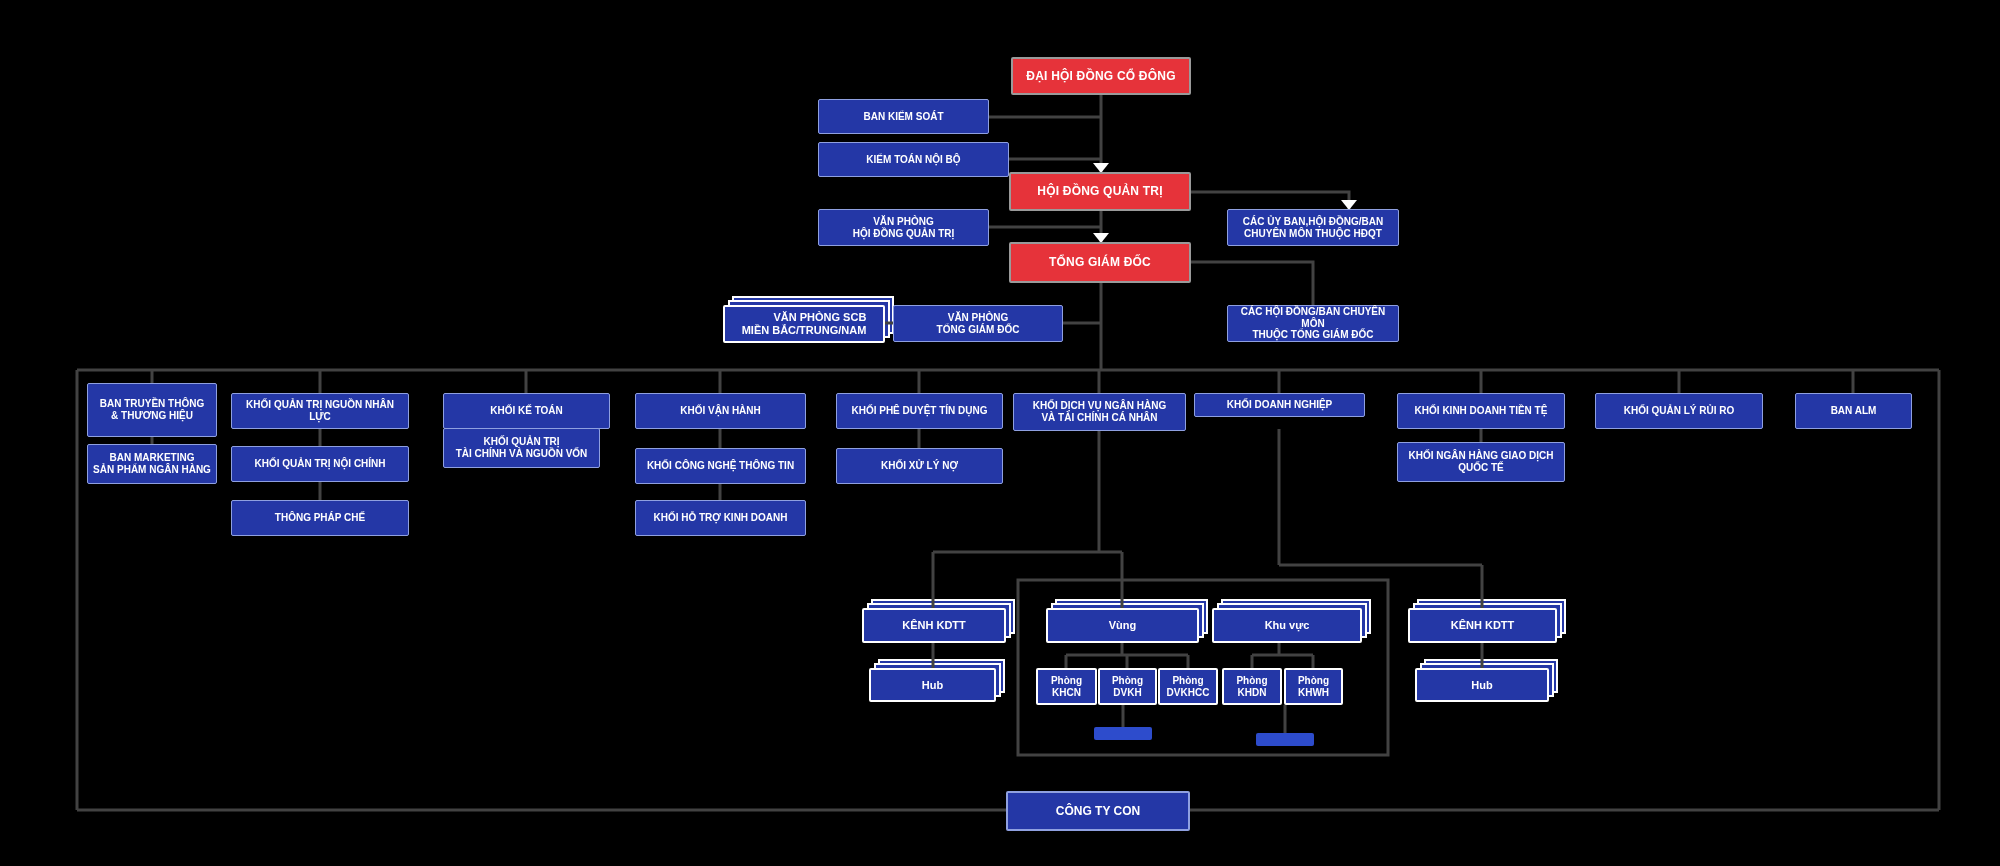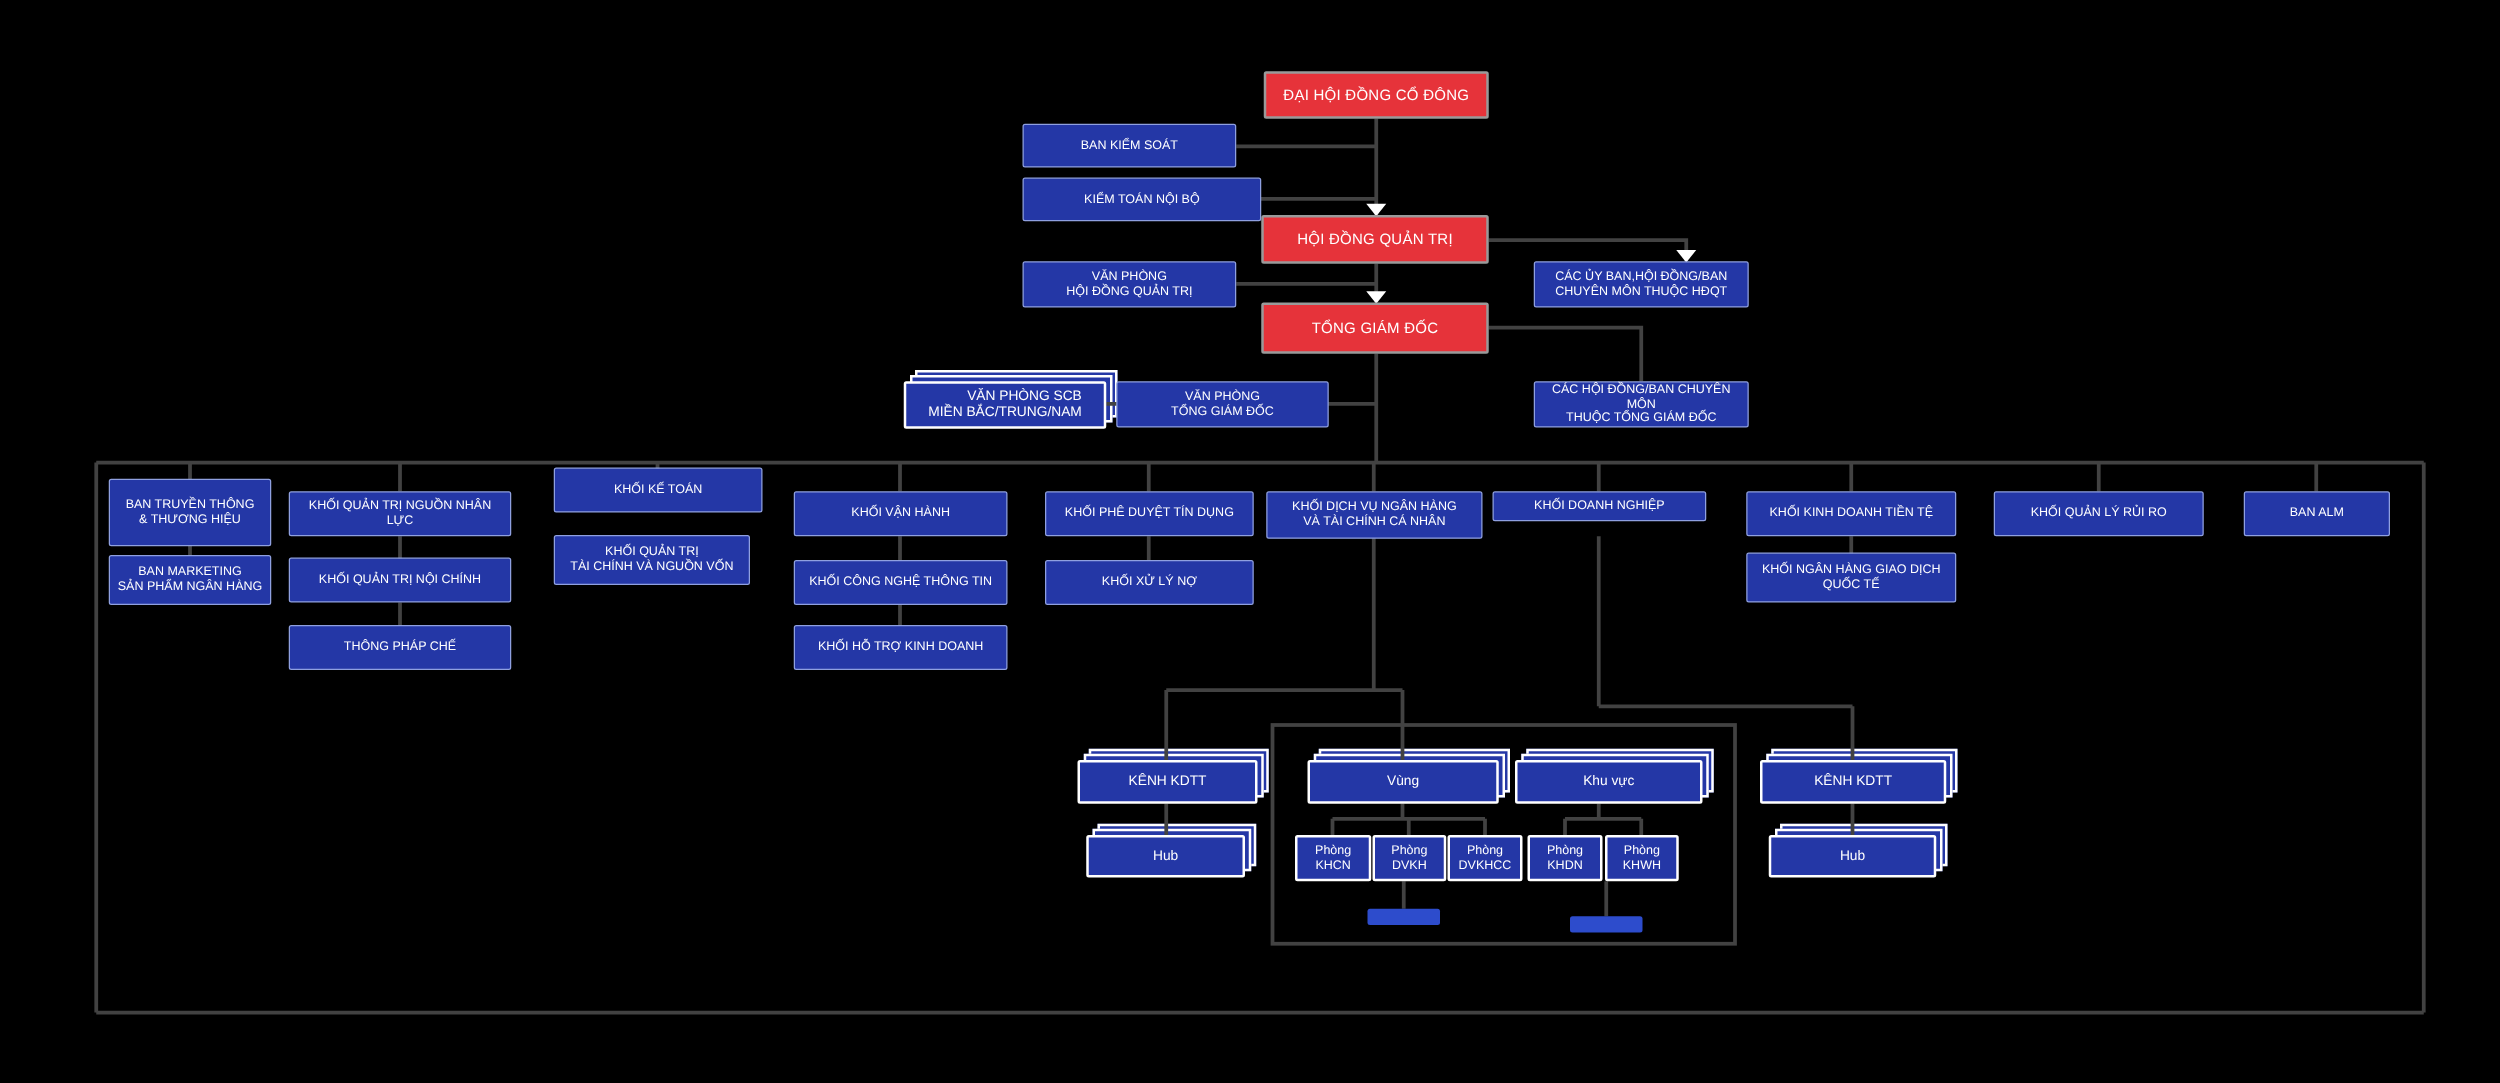--- a/index.html
+++ b/index.html
@@ -3,21 +3,21 @@
 <meta charset="utf-8">
 <title>Organization Chart</title>
 <style>
   * { margin:0; padding:0; box-sizing:border-box; }
   html,body { background:#000; }
   body { width:2000px; height:866px; font-family:"Liberation Sans", sans-serif; }
   .stage { position:relative; z-index:0; width:2000px; height:866px; background:#000; overflow:hidden; }
   svg.lines { position:absolute; left:0; top:0; }
   .box {
     position:absolute; display:flex; align-items:center; justify-content:center;
-    text-align:center; color:#fff; font-weight:400; white-space:pre-line;
+    text-align:center; color:#fff; font-weight:700; white-space:pre-line;
     line-height:1.18; padding:2px 4px; border-radius:2px;
   }
   .blue { background:#2437a6; border:1px solid #8fa0e0; font-size:10px; }
   .red  { background:#e6333a; border:2px solid #9a9a9a; font-size:12px; letter-spacing:.2px; }
   .lg   { font-size:12px; border-width:2px; }
   .dept { border:2px solid #ffffff; }
   .stack{ background:#2437a6; border:2px solid #ffffff; font-size:11px;text-align:right; }
   .stack::before{ content:""; position:absolute; inset:-2px; background:#2437a6; border:2px solid #fff; z-index:-2; transform:translate(9px,-9px); }
   .stack::after { content:""; position:absolute; inset:-2px; background:#2437a6; border:2px solid #fff; z-index:-1; transform:translate(5px,-5px); }
   .bar { position:absolute; background:#2d4ccc; border-radius:2px; }
@@ -55,21 +55,21 @@
 
   <div class="box blue" style="left:87px;top:383px;width:130px;height:54px">BAN TRUYỀN THÔNG
 &amp; THƯƠNG HIỆU</div>
   <div class="box blue" style="left:87px;top:444px;width:130px;height:40px">BAN MARKETING
 SẢN PHẨM NGÂN HÀNG</div>
 
   <div class="box blue" style="left:231px;top:393px;width:178px;height:36px">KHỐI QUẢN TRỊ NGUỒN NHÂN LỰC</div>
   <div class="box blue" style="left:231px;top:446px;width:178px;height:36px">KHỐI QUẢN TRỊ NỘI CHÍNH</div>
   <div class="box blue" style="left:231px;top:500px;width:178px;height:36px">THÔNG PHÁP CHẾ</div>
 
-  <div class="box blue" style="left:443px;top:374px;width:167px;height:36px">KHỐI KẾ TOÁN</div>
+  <div class="box blue" style="left:443px;top:393px;width:167px;height:36px">KHỐI KẾ TOÁN</div>
   <div class="box blue" style="left:443px;top:428px;width:157px;height:40px">KHỐI QUẢN TRỊ
 TÀI CHÍNH VÀ NGUỒN VỐN</div>
 
   <div class="box blue" style="left:635px;top:393px;width:171px;height:36px">KHỐI VẬN HÀNH</div>
   <div class="box blue" style="left:635px;top:448px;width:171px;height:36px">KHỐI CÔNG NGHỆ THÔNG TIN</div>
   <div class="box blue" style="left:635px;top:500px;width:171px;height:36px">KHỐI HỖ TRỢ KINH DOANH</div>
 
   <div class="box blue" style="left:836px;top:393px;width:167px;height:36px">KHỐI PHÊ DUYỆT TÍN DỤNG</div>
   <div class="box blue" style="left:836px;top:448px;width:167px;height:36px">KHỐI XỬ LÝ NỢ</div>
 
@@ -98,14 +98,15 @@
   <div class="box blue dept" style="left:1158px;top:668px;width:60px;height:37px">Phòng
 DVKHCC</div>
   <div class="box blue dept" style="left:1222px;top:668px;width:60px;height:37px">Phòng
 KHDN</div>
   <div class="box blue dept" style="left:1284px;top:668px;width:59px;height:37px">Phòng
 KHWH</div>
 
   <div class="bar" style="left:1094px;top:727px;width:58px;height:13px"></div>
   <div class="bar" style="left:1256px;top:733px;width:58px;height:13px"></div>
 
+  <div class="box blue lg" style="left:1006px;top:791px;width:184px;height:40px">CÔNG TY CON</div>
 
 </div>
 
 </body></html>

